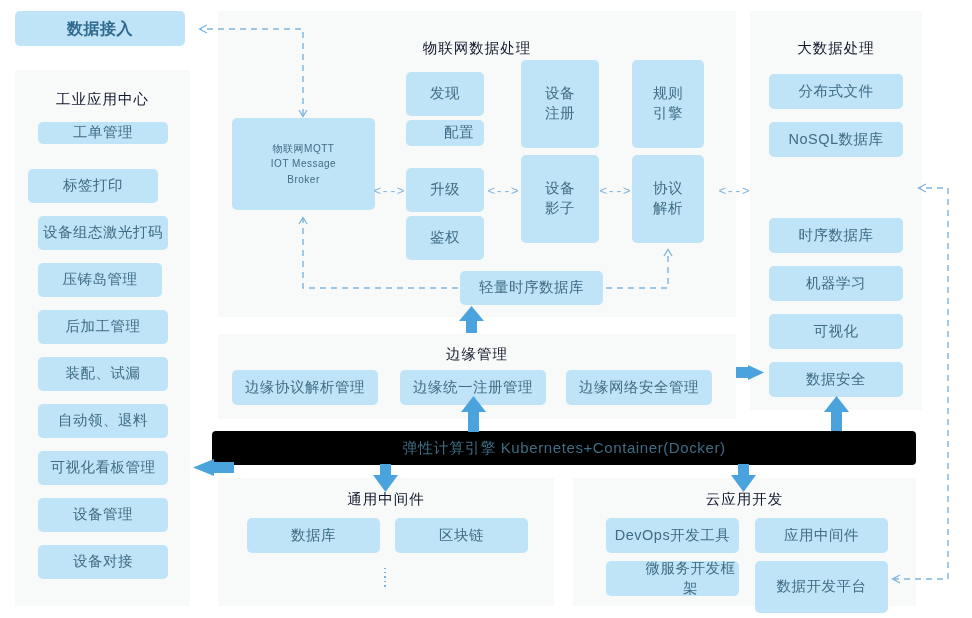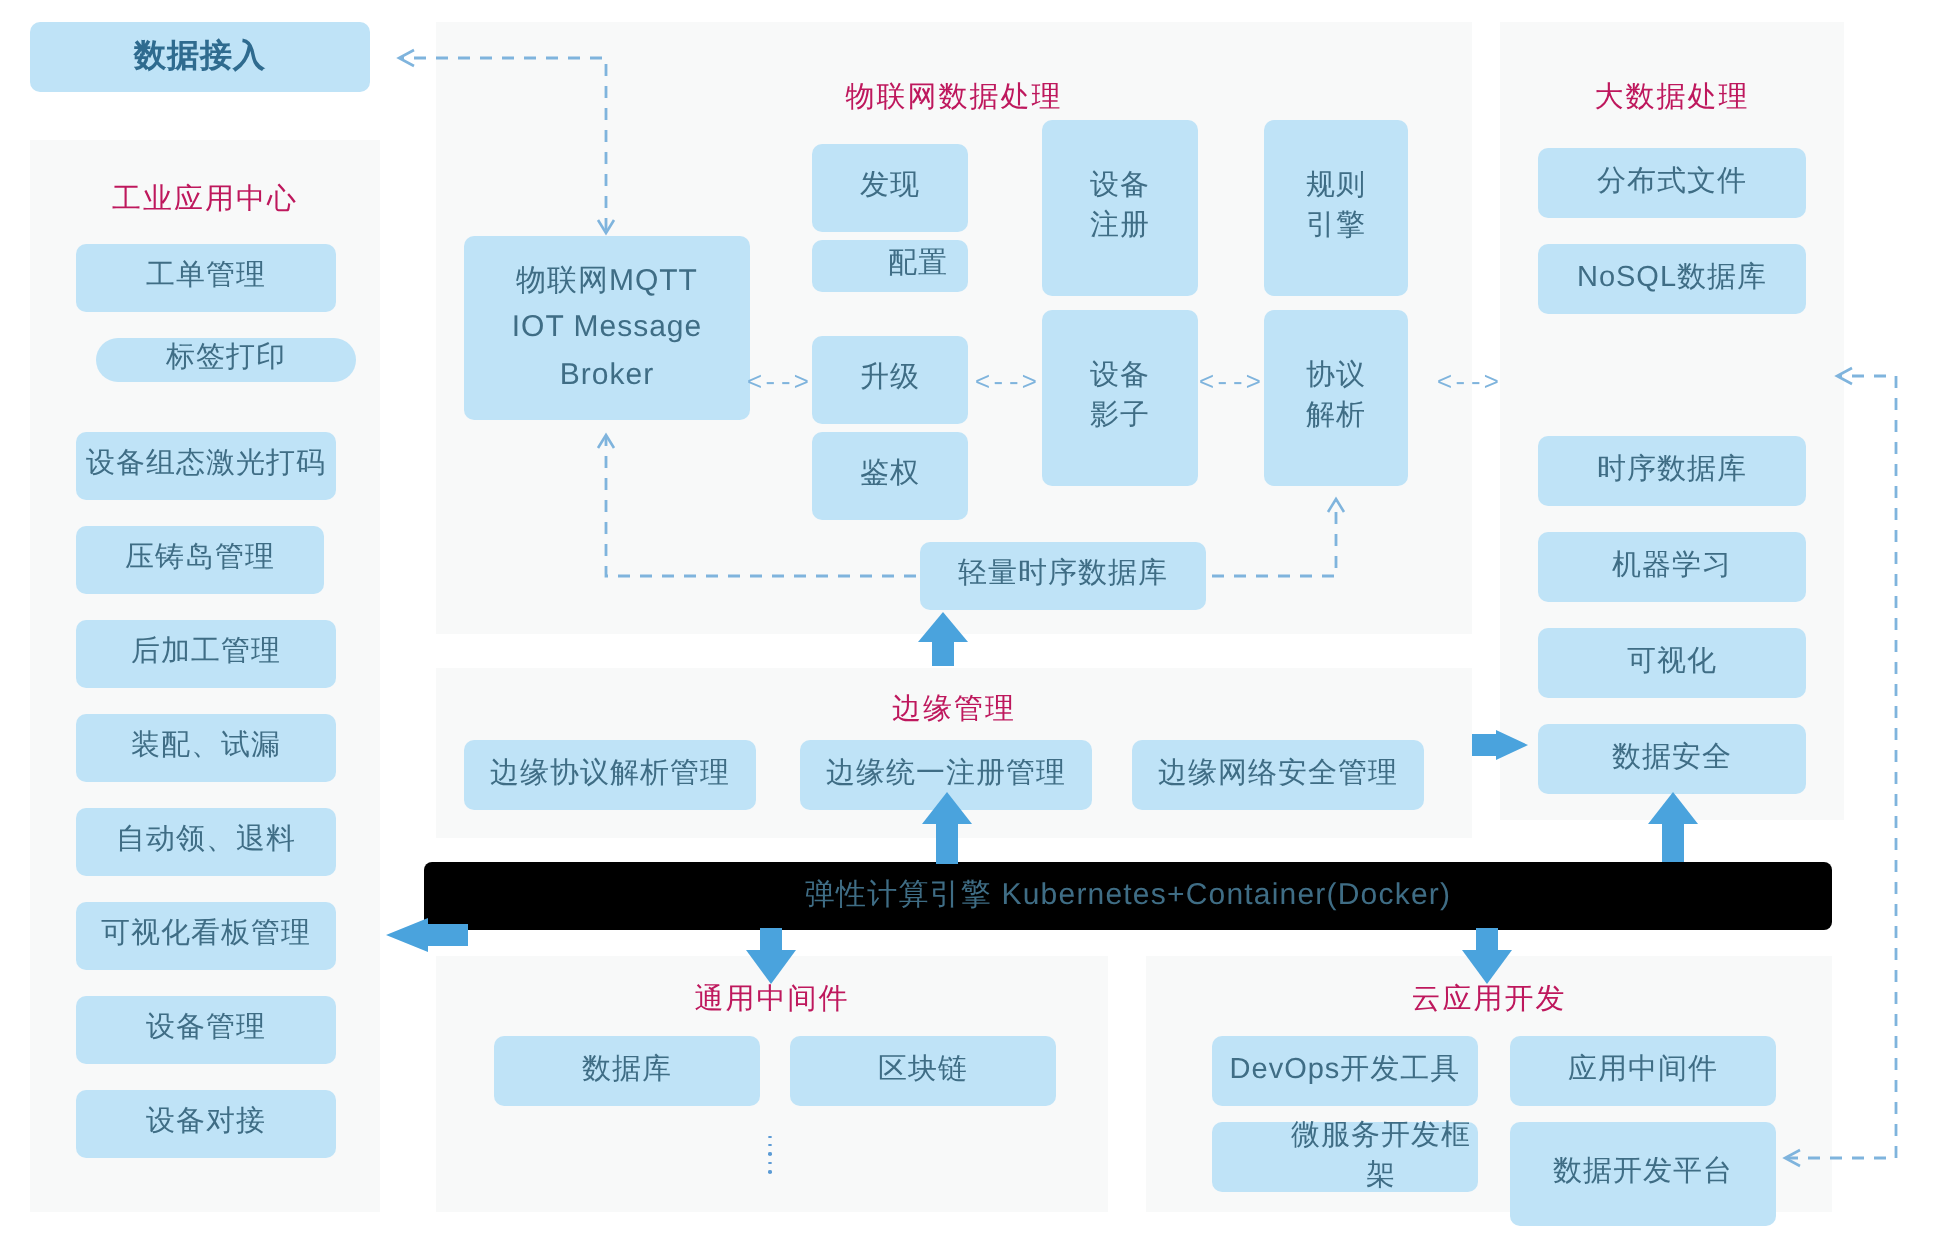--- a/index.html
+++ b/index.html
@@ -24,21 +24,21 @@
   .panel {
     position: absolute;
     background: #f8f9f9;
     box-sizing: border-box;
   }
   .panel-title {
     position: absolute;
     left: 0;
     width: 100%;
     text-align: center;
-    color: #be185d;
+    color: #0f172a;
     font-size: 14.5px;
     letter-spacing: 1px;
     white-space: nowrap;
   }
   
   .box {
     position: absolute;
     background: #bfe3f7;
     border-radius: 5px;
     color: #3f6d85;
@@ -58,21 +58,21 @@
     font-size: 16px;
     background: #bfe3f7;
   }
   .box.wide-bar {
     background: #000000;
     border-radius: 4px;
     font-size: 15px;
     letter-spacing: .6px;
   }
   .box.mqtt {
-    font-size: 15px;
+    font-size: 10px;
     line-height: 1.55;
   }
   .ellipsis-dots {
     position: absolute;
     display: flex;
     flex-direction: column;
     align-items: center;
     justify-content: space-between;
   }
   .ellipsis-dots i {
@@ -106,22 +106,22 @@
 </head>
 <body>
 
 <div id="canvas">
 
   <div class="box hdr" style="left:15px; top:11px; width:170px; height:35px;">数据接入</div>
 
   <div class="panel" style="left:15px; top:70px; width:175px; height:536px;">
     <div class="panel-title" style="top:20px;">工业应用中心</div>
   </div>
-  <div class="box" style="left:38px; top:122px; width:130px; height:34px;">工单管理</div>
-  <div class="box" style="left:48px; top:169px; width:130px; height:22px;border-radius:12px;">标签打印</div>
+  <div class="box" style="left:38px; top:122px; width:130px; height:22px;">工单管理</div>
+  <div class="box" style="left:28px; top:169px; width:130px; height:34px;">标签打印</div>
   <div class="box" style="left:38px; top:216px; width:130px; height:34px;">设备组态激光打码</div>
   <div class="box" style="left:38px; top:263px; width:124px; height:34px;">压铸岛管理</div>
   <div class="box" style="left:38px; top:310px; width:130px; height:34px;">后加工管理</div>
   <div class="box" style="left:38px; top:357px; width:130px; height:34px;">装配、试漏</div>
   <div class="box" style="left:38px; top:404px; width:130px; height:34px;">自动领、退料</div>
   <div class="box" style="left:38px; top:451px; width:130px; height:34px;">可视化看板管理</div>
   <div class="box" style="left:38px; top:498px; width:130px; height:34px;">设备管理</div>
   <div class="box" style="left:38px; top:545px; width:130px; height:34px;">设备对接</div>
 
   <div class="panel" style="left:218px; top:11px; width:518px; height:306px;">

